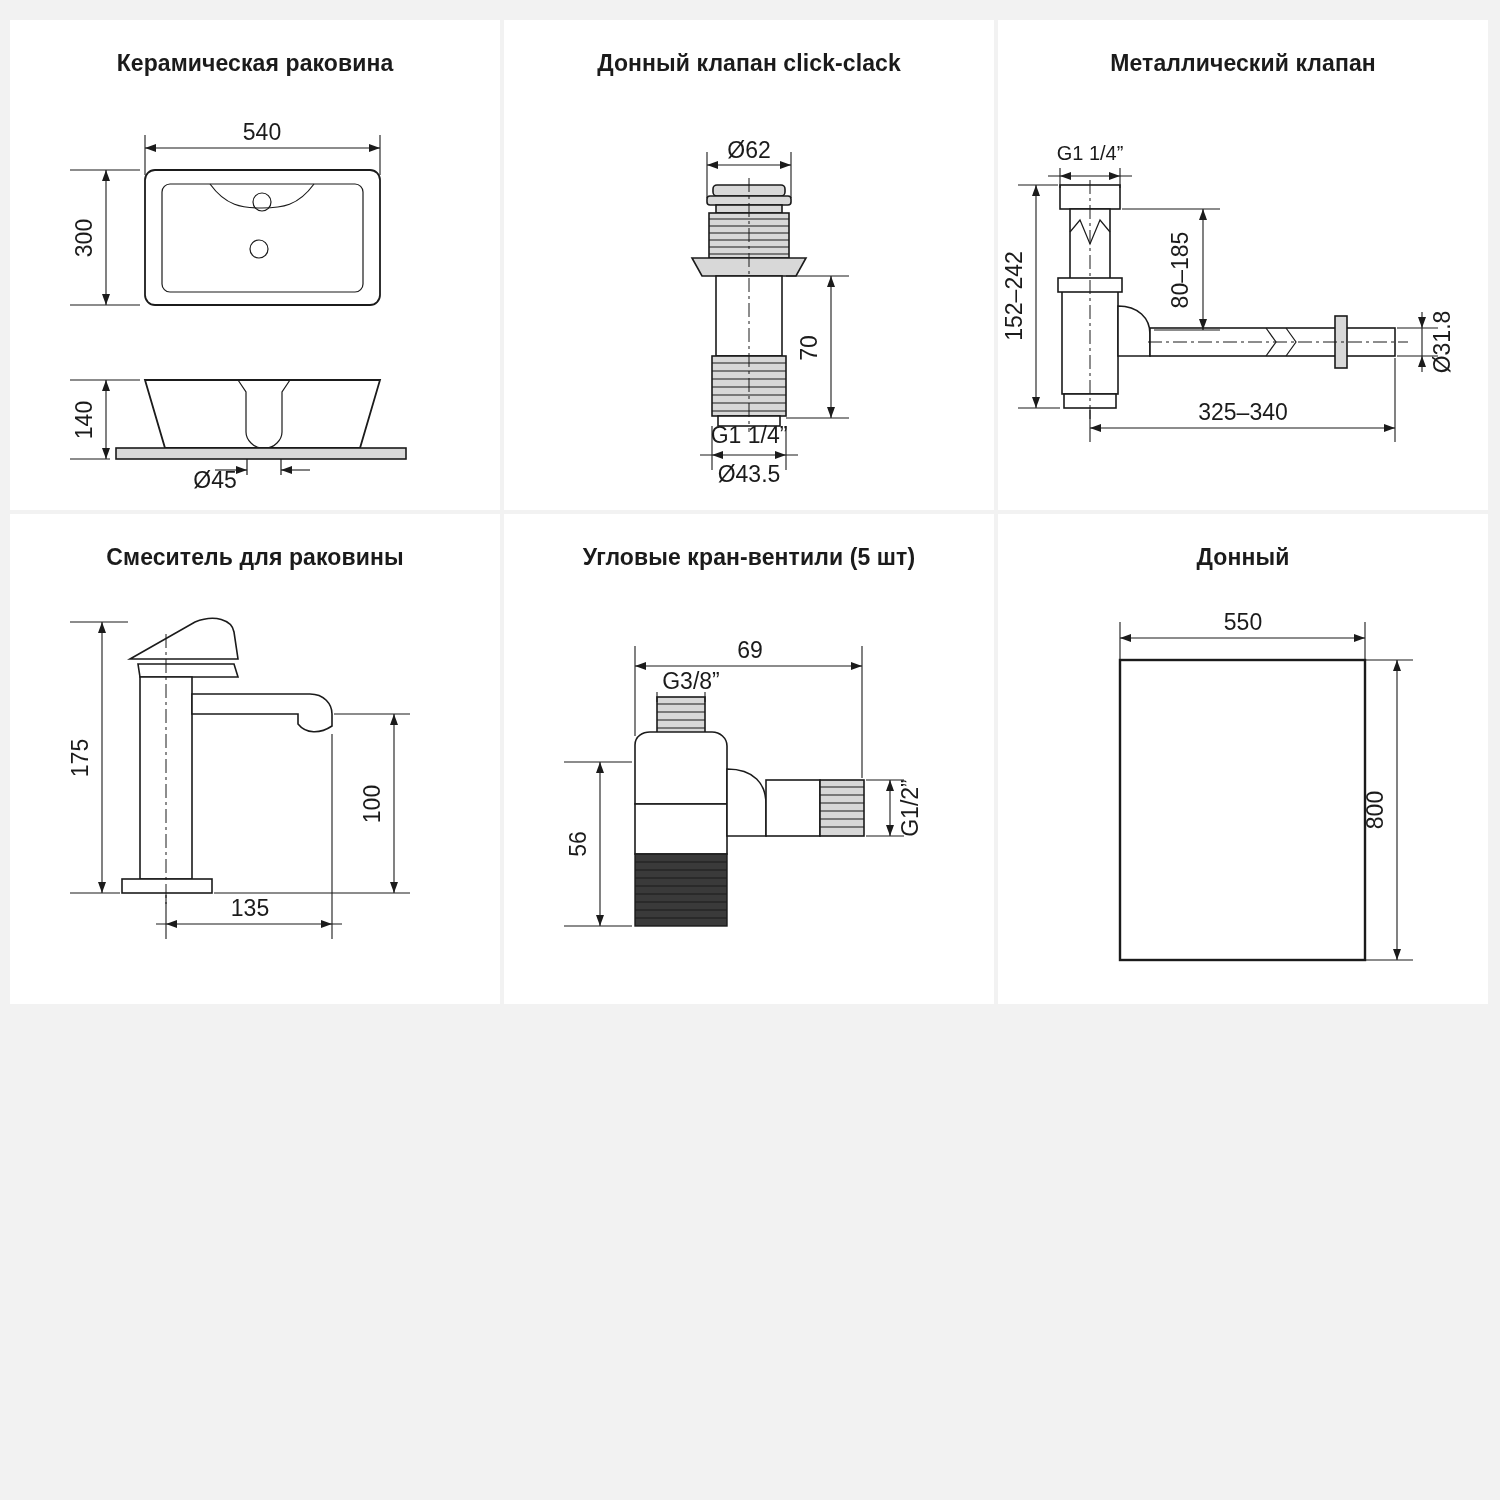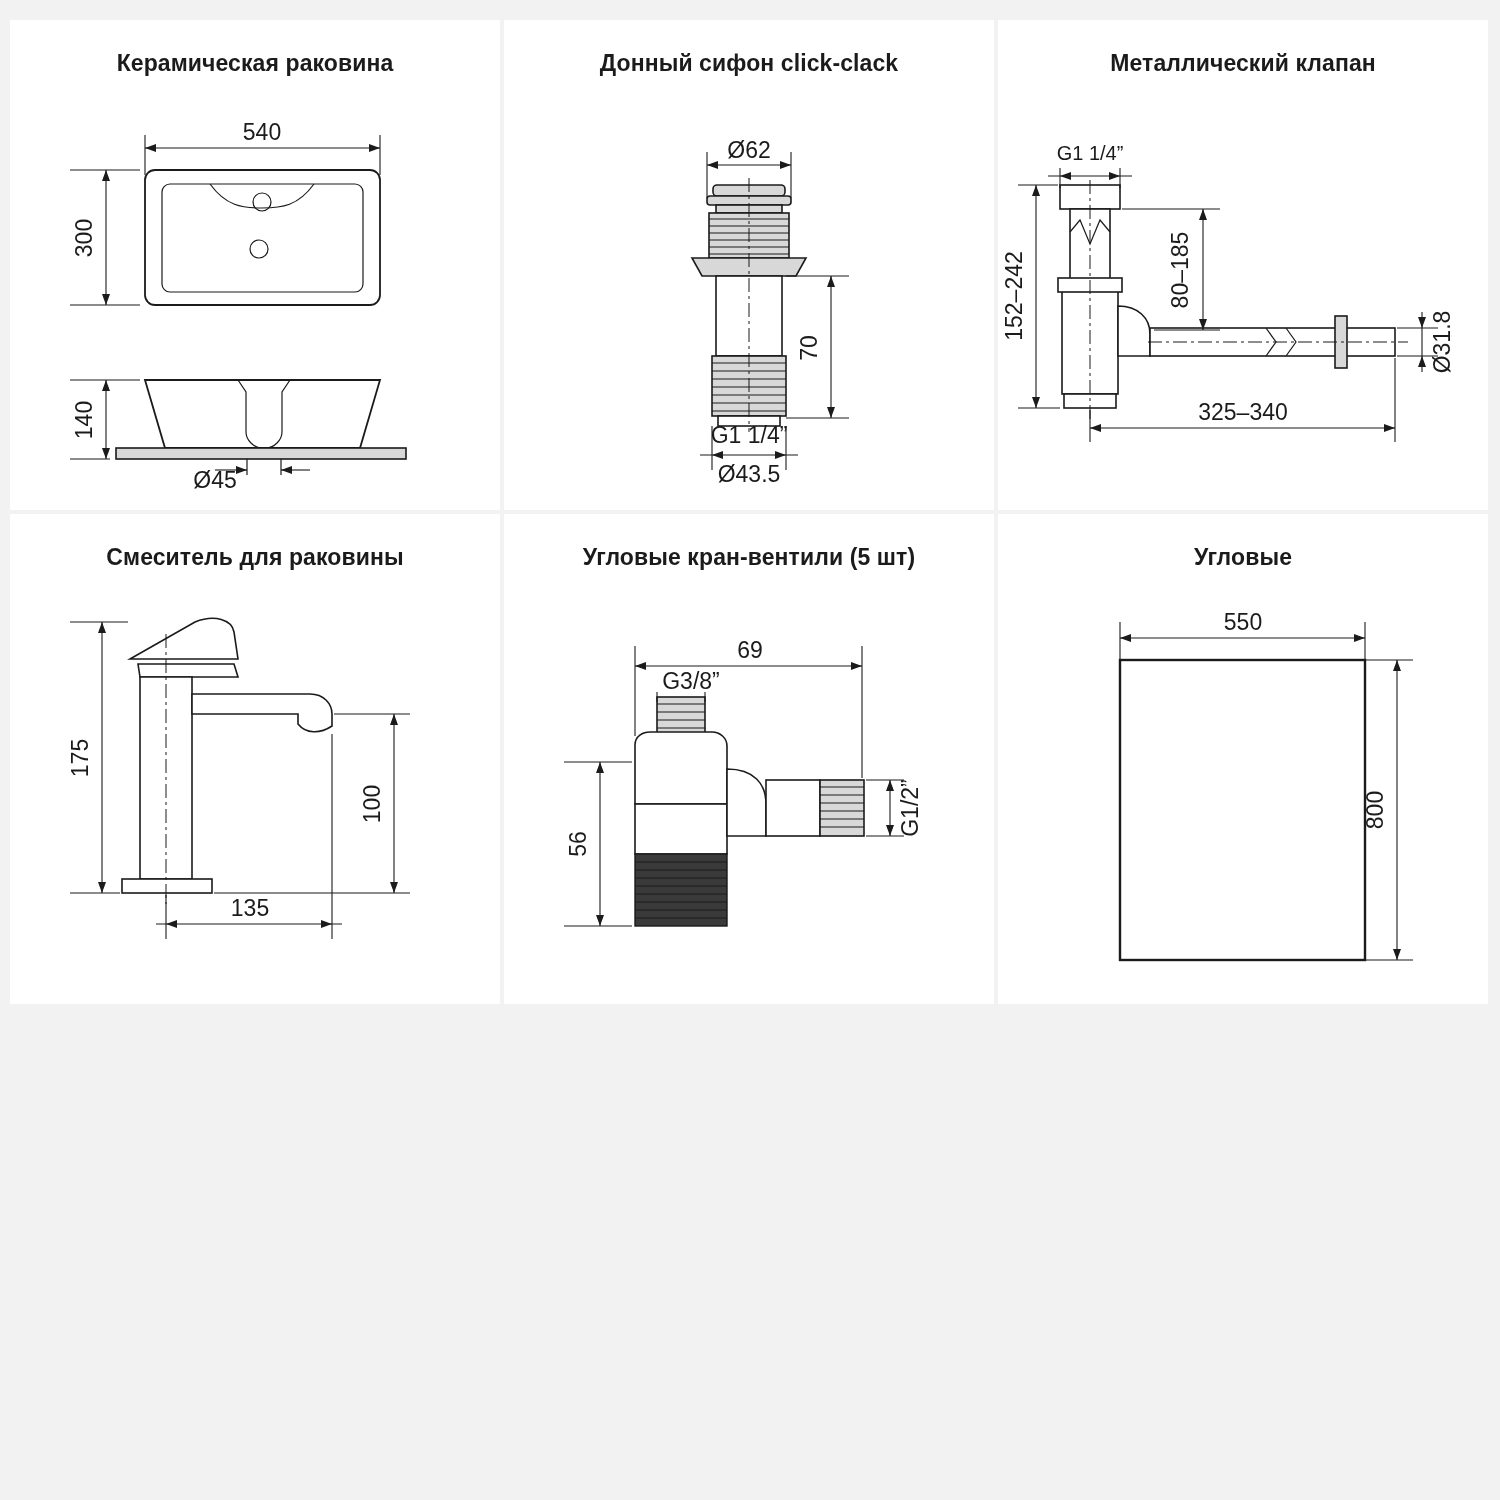--- a/index.html
+++ b/index.html
@@ -119,21 +119,21 @@
           <line x1="237" y1="390" x2="205" y2="390" class="dim"></line>
           <line x1="271" y1="390" x2="300" y2="390" class="dim"></line>
           <polygon points="237,390 226,386 226,394" fill="#1b1b1b"></polygon>
           <polygon points="271,390 282,386 282,394" fill="#1b1b1b"></polygon>
           <text class="dimtxt" x="205" y="408" text-anchor="middle">Ø45</text>
         </svg>
       </div>
     </div>
 
     <div class="card">
-      <div class="card-title">Донный сифон click-clack</div>
+      <div class="card-title">Донный клапан click-clack</div>
       <div class="svgwrap">
         <svg width="490" height="420" viewBox="0 0 490 420">
 
           <rect x="209" y="105" width="72" height="11" rx="4" class="fillgrey"></rect>
           <rect x="203" y="116" width="84" height="9" rx="3" class="fillgrey"></rect>
           <rect x="212" y="125" width="66" height="8" class="fillgrey"></rect>
 
           <rect x="205" y="133" width="80" height="45" class="fillgrey"></rect>
           <g class="hatch">
             <line x1="205" y1="139" x2="285" y2="139"></line>
@@ -355,21 +355,21 @@
           <line x1="362" y1="262" x2="400" y2="262" class="ext"></line>
           <line x1="386" y1="206" x2="386" y2="262" class="dim"></line>
           <polygon points="386,206 382,217 390,217" fill="#1b1b1b"></polygon>
           <polygon points="386,262 382,251 390,251" fill="#1b1b1b"></polygon>
           <text class="dimtxt" x="414" y="234" text-anchor="middle" transform="rotate(-90 414 234)">G1/2”</text>
         </svg>
       </div>
     </div>
 
     <div class="card">
-      <div class="card-title">Угловые</div>
+      <div class="card-title">Донный</div>
       <div class="svgwrap">
         <svg width="490" height="420" viewBox="0 0 490 420">
           <rect x="122" y="86" width="245" height="300" class="ln thick"></rect>
 
           <line x1="122" y1="48" x2="122" y2="92" class="ext"></line>
           <line x1="367" y1="48" x2="367" y2="92" class="ext"></line>
           <line x1="122" y1="64" x2="367" y2="64" class="dim"></line>
           <polygon points="122,64 133,60 133,68" fill="#1b1b1b"></polygon>
           <polygon points="367,64 356,60 356,68" fill="#1b1b1b"></polygon>
           <text class="dimtxt" x="245" y="56" text-anchor="middle">550</text>

